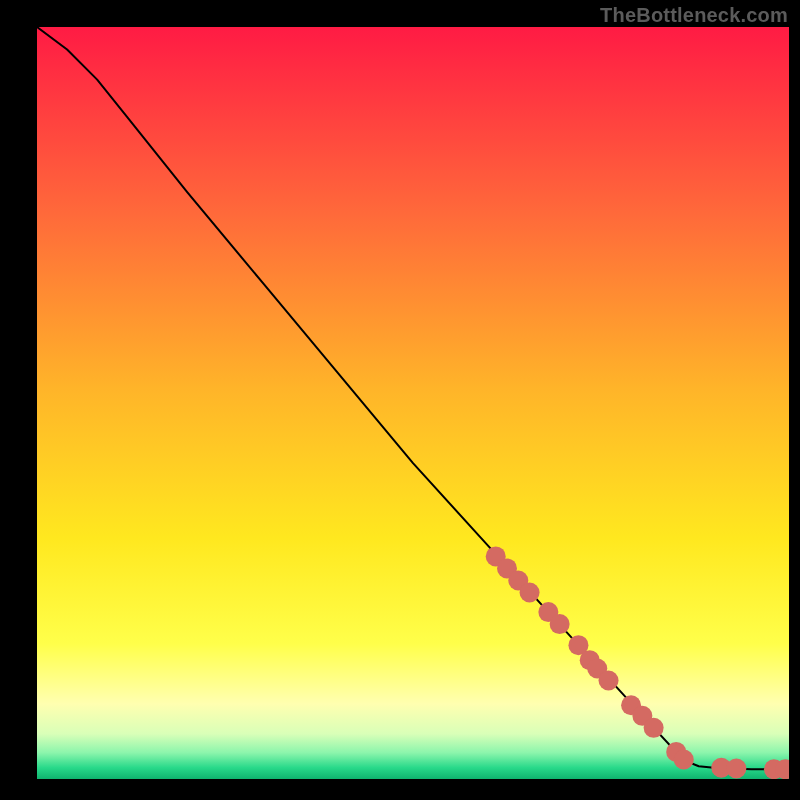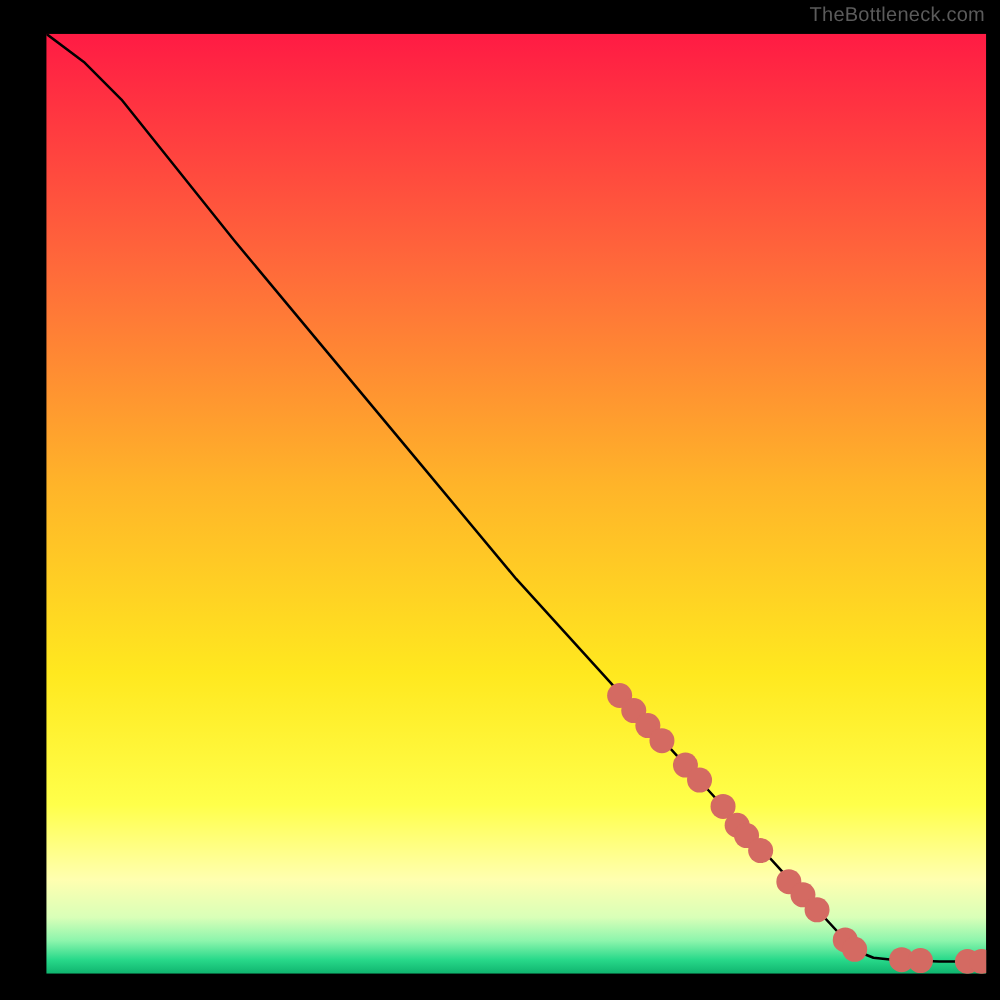--- a/index.html
+++ b/index.html
@@ -26,22 +26,22 @@
   .plot svg {
     display: block;
     width: 100%;
     height: 100%;
   }
   .source {
     position: absolute;
     top: 4px;
     right: 12px;
     color: #5b5b5b;
-    font-size: 16px;
-    font-weight: 400;
+    font-size: 20px;
+    font-weight: 700;
     letter-spacing: 0.2px;
   }
 </style>
 </head>
 <body>
 
 <div class="outer">
   <div class="source">TheBottleneck.com</div>
   <div class="plot">
     <svg id="chart-svg" viewBox="0 0 752 752">

